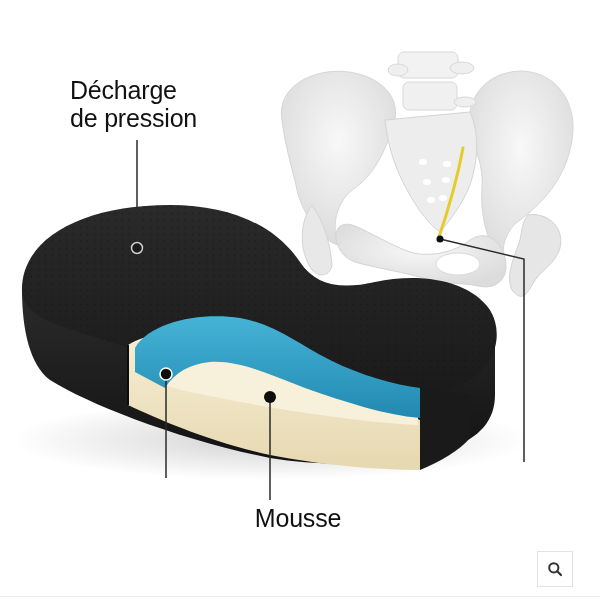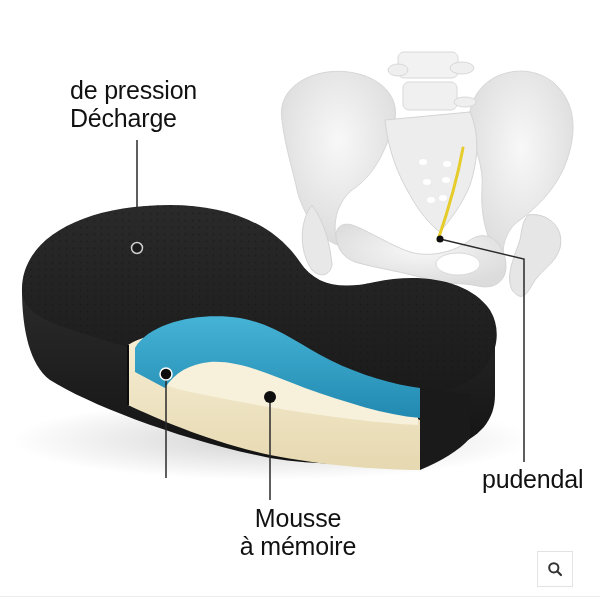--- a/index.html
+++ b/index.html
@@ -106,31 +106,29 @@
     </g>
 
     <circle cx="137" cy="248" r="5.5" fill="#1a1a1a" stroke="#cfcfcf" stroke-width="1.5"></circle>
     <circle cx="166" cy="374" r="6" fill="#0e0e0e" stroke="#ffffff" stroke-width="1.5"></circle>
     <circle cx="270" cy="397" r="6" fill="#0e0e0e"></circle>
     <circle cx="440" cy="239" r="3.5" fill="#0e0e0e"></circle>
   </svg>
 </div>
 
 <div class="label" id="lbl-decharge">
+  <span>Décharge</span>
   <span>de pression</span>
-  <span>Décharge</span>
 </div>
 <div class="label" id="lbl-gel">
 </div>
 <div class="label" id="lbl-mousse">
   <span>Mousse</span>
-  <span>à mémoire</span>
 </div>
 <div class="label" id="lbl-nerf">
-  <span>pudendal</span>
 </div>
 
 <div class="zoom-btn">
   <svg width="16" height="16" viewBox="0 0 16 16">
     <circle cx="6.8" cy="6.8" r="4.6" fill="none" stroke="#333" stroke-width="2"></circle>
     <line x1="10.2" y1="10.2" x2="14" y2="14" stroke="#333" stroke-width="2.2" stroke-linecap="round"></line>
   </svg>
 </div>
 
 <div class="bottom-rule"></div>

